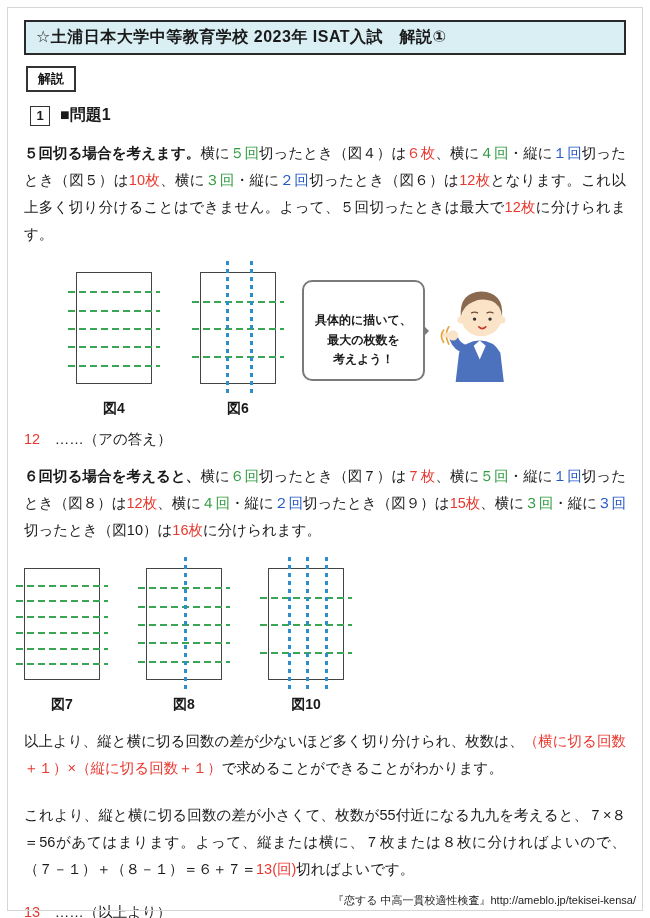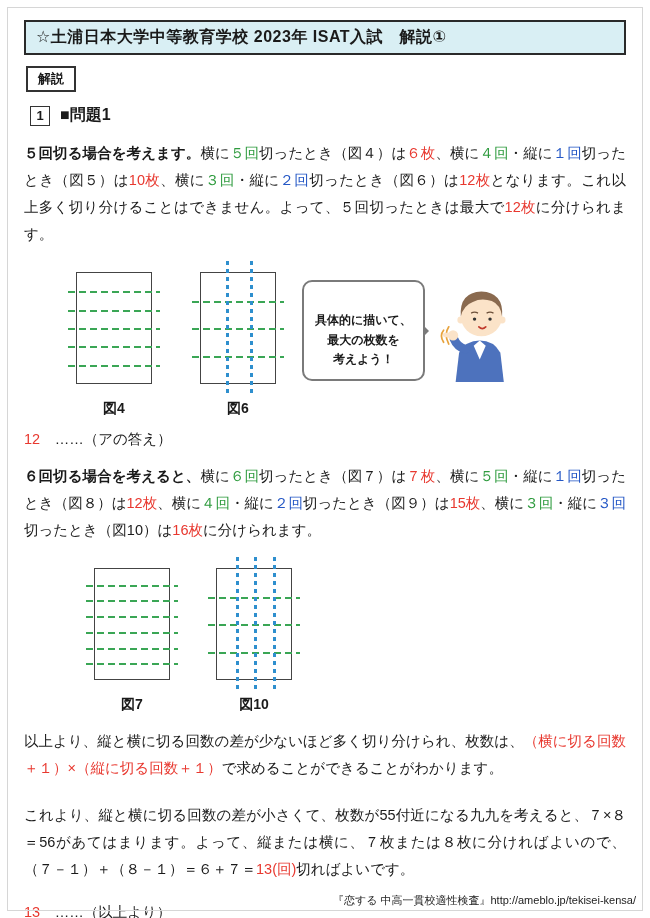--- a/index.html
+++ b/index.html
@@ -25,21 +25,21 @@
   .seg-green{color:var(--green);}
   .seg-blue{color:var(--blue);}
   .seg-red{color:var(--red);}
   .seg-bold{font-weight:bold;}
 
   .answer{font-size:14.5px;margin-top:12px;}
 
   .fig-row{display:flex;align-items:flex-start;margin-top:10px;}
   .figs{display:flex;}
   .row1 .figs{gap:48px;margin-left:52px;}
-  .row2 .figs{gap:46px;margin-left:70px;}
+  .row2 .figs{gap:46px;}
   .fig{display:flex;flex-direction:column;align-items:center;padding-top:14px;}
   .fig-box{position:relative;width:76px;height:112px;border:1.5px solid #444;background:#fff;}
   .hline{position:absolute;left:-9px;right:-9px;height:2px;
     background:repeating-linear-gradient(90deg,var(--line-green) 0 7px,transparent 7px 11px);}
   .vline{position:absolute;top:-12px;bottom:-12px;width:3px;
     background:repeating-linear-gradient(180deg,var(--line-blue) 0 4px,transparent 4px 8px);}
   .fig-label{margin-top:16px;font-size:14px;font-weight:bold;}
 
   .bubble-wrap{display:flex;align-items:flex-start;margin-left:26px;margin-top:22px;}
   .bubble{position:relative;border:2px solid #7a7a7a;border-radius:10px;background:#fff;
@@ -133,20 +133,31 @@
             <div class="hline" style="top: 28.5714%;"></div>
             <div class="hline" style="top: 42.8571%;"></div>
             <div class="hline" style="top: 57.1429%;"></div>
             <div class="hline" style="top: 71.4286%;"></div>
             <div class="hline" style="top: 85.7143%;"></div>
           </div>
           <div class="fig-label">図7</div>
         </div>
         <div class="fig">
           <div class="fig-box">
+            <div class="hline" style="top: 16.6667%;"></div>
+            <div class="hline" style="top: 33.3333%;"></div>
+            <div class="hline" style="top: 50%;"></div>
+            <div class="hline" style="top: 66.6667%;"></div>
+            <div class="hline" style="top: 83.3333%;"></div>
+            <div class="vline" style="left: 50%;"></div>
+          </div>
+          <div class="fig-label">図8</div>
+        </div>
+        <div class="fig">
+          <div class="fig-box">
             <div class="hline" style="top: 25%;"></div>
             <div class="hline" style="top: 50%;"></div>
             <div class="hline" style="top: 75%;"></div>
             <div class="vline" style="left: 25%;"></div>
             <div class="vline" style="left: 50%;"></div>
             <div class="vline" style="left: 75%;"></div>
           </div>
           <div class="fig-label">図10</div>
         </div>
       </div>

